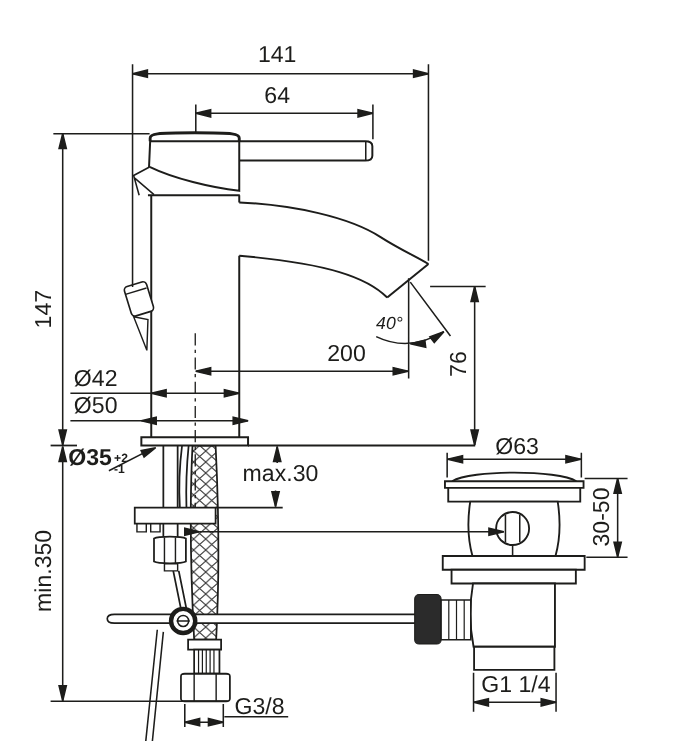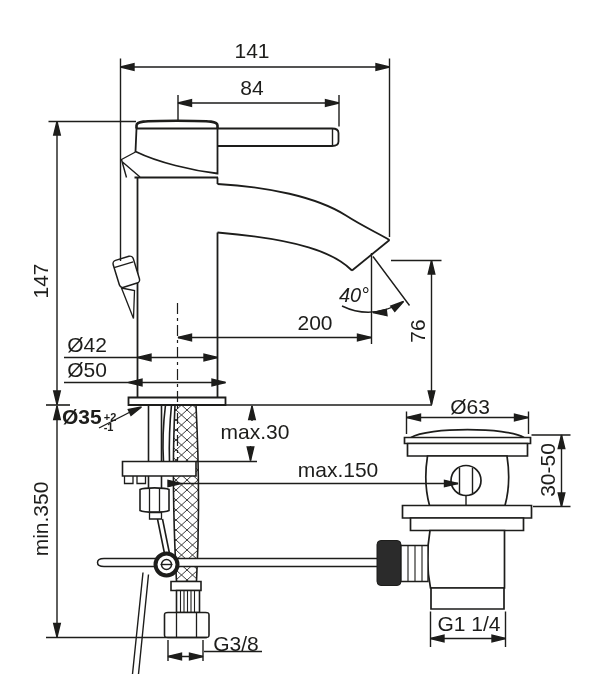--- a/index.html
+++ b/index.html
@@ -3,21 +3,21 @@
 <meta charset="utf-8">
 <style>
   html,body{margin:0;padding:0;background:#fff;}
   .stage{position:relative;width:614px;height:674px;background:#ffffff;
          font-family:"Liberation Sans",sans-serif;overflow:hidden;}
   .stage svg{position:absolute;left:0;top:0;}
   .labels{position:absolute;left:0;top:0;width:100%;height:100%;}
   .lbl{position:absolute;font-size:21px;color:#1d1d1b;white-space:nowrap;
        transform:translate(-50%,-50%);line-height:1;}
   .lbl.v{transform:translate(-50%,-50%) rotate(-90deg);}
-  .lbl.it{font-style:italic;font-size:20px;}
+  .lbl.it{font-style:italic;font-size:16px;}
   .lbl.anchor-left{transform:translateY(-50%);font-weight:bold;}
   .tol{display:inline-flex;flex-direction:column;font-size:11px;line-height:10px;
        margin-left:2px;vertical-align:3px;}
 </style>
 </head>
 <body>
 
 <div class="stage">
 
 <svg width="614" height="674" viewBox="0 0 614 674">
@@ -192,29 +192,28 @@
     </g>
     <g>
       <path d="M430.5,611.5 L430.5,647 M505.5,611.5 L505.5,647 M430.5,638.5 L505.5,638.5"></path>
       <path d="M430.5,638.5 L444,635.2 L444,641.8 Z M505.5,638.5 L492,635.2 L492,641.8 Z" fill="#1d1d1b"></path>
     </g>
   </g>
 </svg>
 
 <div class="labels">
   <span class="lbl" style="left:252px;top:50px">141</span>
-  <span class="lbl" style="left:252px;top:87px">84</span>
+  <span class="lbl" style="left:252px;top:87px">64</span>
   <span class="lbl v" style="left:40px;top:281px">147</span>
   <span class="lbl v" style="left:40px;top:519px">min.350</span>
   <span class="lbl anchor-left" style="left:62px;top:419px"><span>Ø35</span><span class="tol">
           <span>+2</span>
           <span>-1</span>
         </span></span>
   <span class="lbl" style="left:255px;top:431px">max.30</span>
-  <span class="lbl" style="left:338px;top:469px">max.150</span>
   <span class="lbl" style="left:87px;top:344px">Ø42</span>
   <span class="lbl" style="left:87px;top:369px">Ø50</span>
   <span class="lbl" style="left:315px;top:322px">200</span>
   <span class="lbl it" style="left:354px;top:295px">40°</span>
   <span class="lbl v" style="left:417px;top:331px">76</span>
   <span class="lbl" style="left:470px;top:406px">Ø63</span>
   <span class="lbl v" style="left:547px;top:470px">30-50</span>
   <span class="lbl" style="left:236px;top:643px">G3/8</span>
   <span class="lbl" style="left:469px;top:623px">G1 1/4</span>
 </div>

